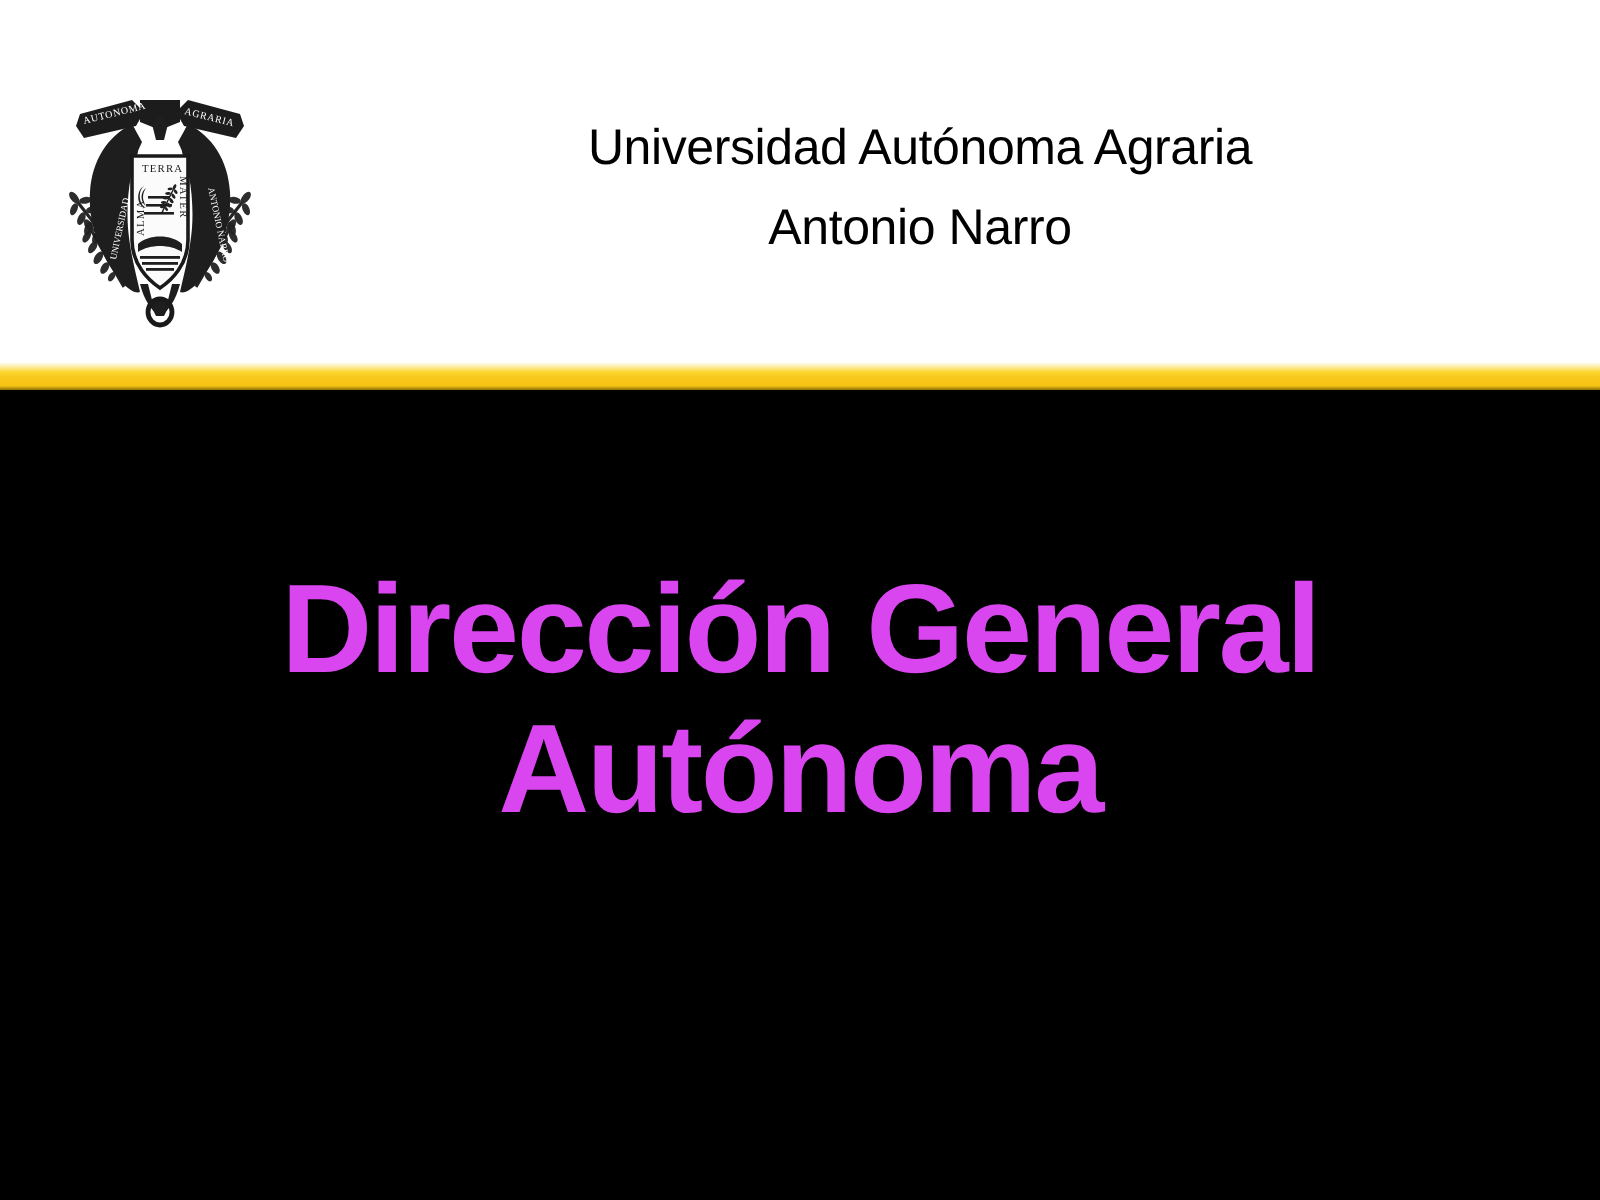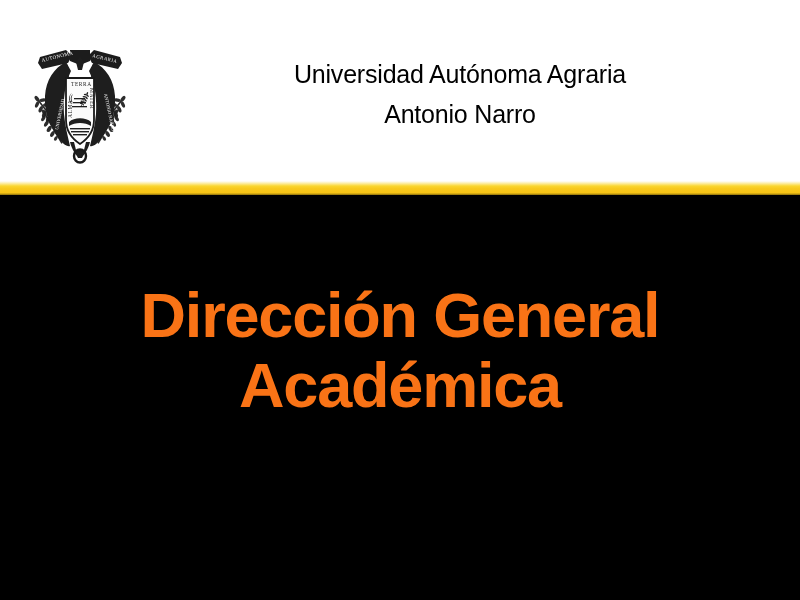--- a/index.html
+++ b/index.html
@@ -76,21 +76,21 @@
     width: 800px;
     height: 405px;
     background: #000000;
   }
   #main-title {
     position: absolute;
     left: 0;
     top: 85px;
     width: 800px;
     text-align: center;
-    color: #f97316;
+    color: #d946ef;
     font-size: 63px;
     line-height: 70px;
     font-weight: 700;
     letter-spacing: -1.2px;
   }
   #main-title .tline { display: block; white-space: nowrap; }
 </style>
 </head>
 <body>
 
@@ -209,17 +209,17 @@
       <span class="hline">Universidad Autónoma Agraria</span>
       <span class="hline">Antonio Narro</span>
     </div>
   </div>
 
   <div id="divider"></div>
 
   <div id="body">
     <div id="main-title">
       <span class="tline">Dirección General</span>
-      <span class="tline">Académica</span>
+      <span class="tline">Autónoma</span>
     </div>
   </div>
 
 </div>
 
 </body></html>

